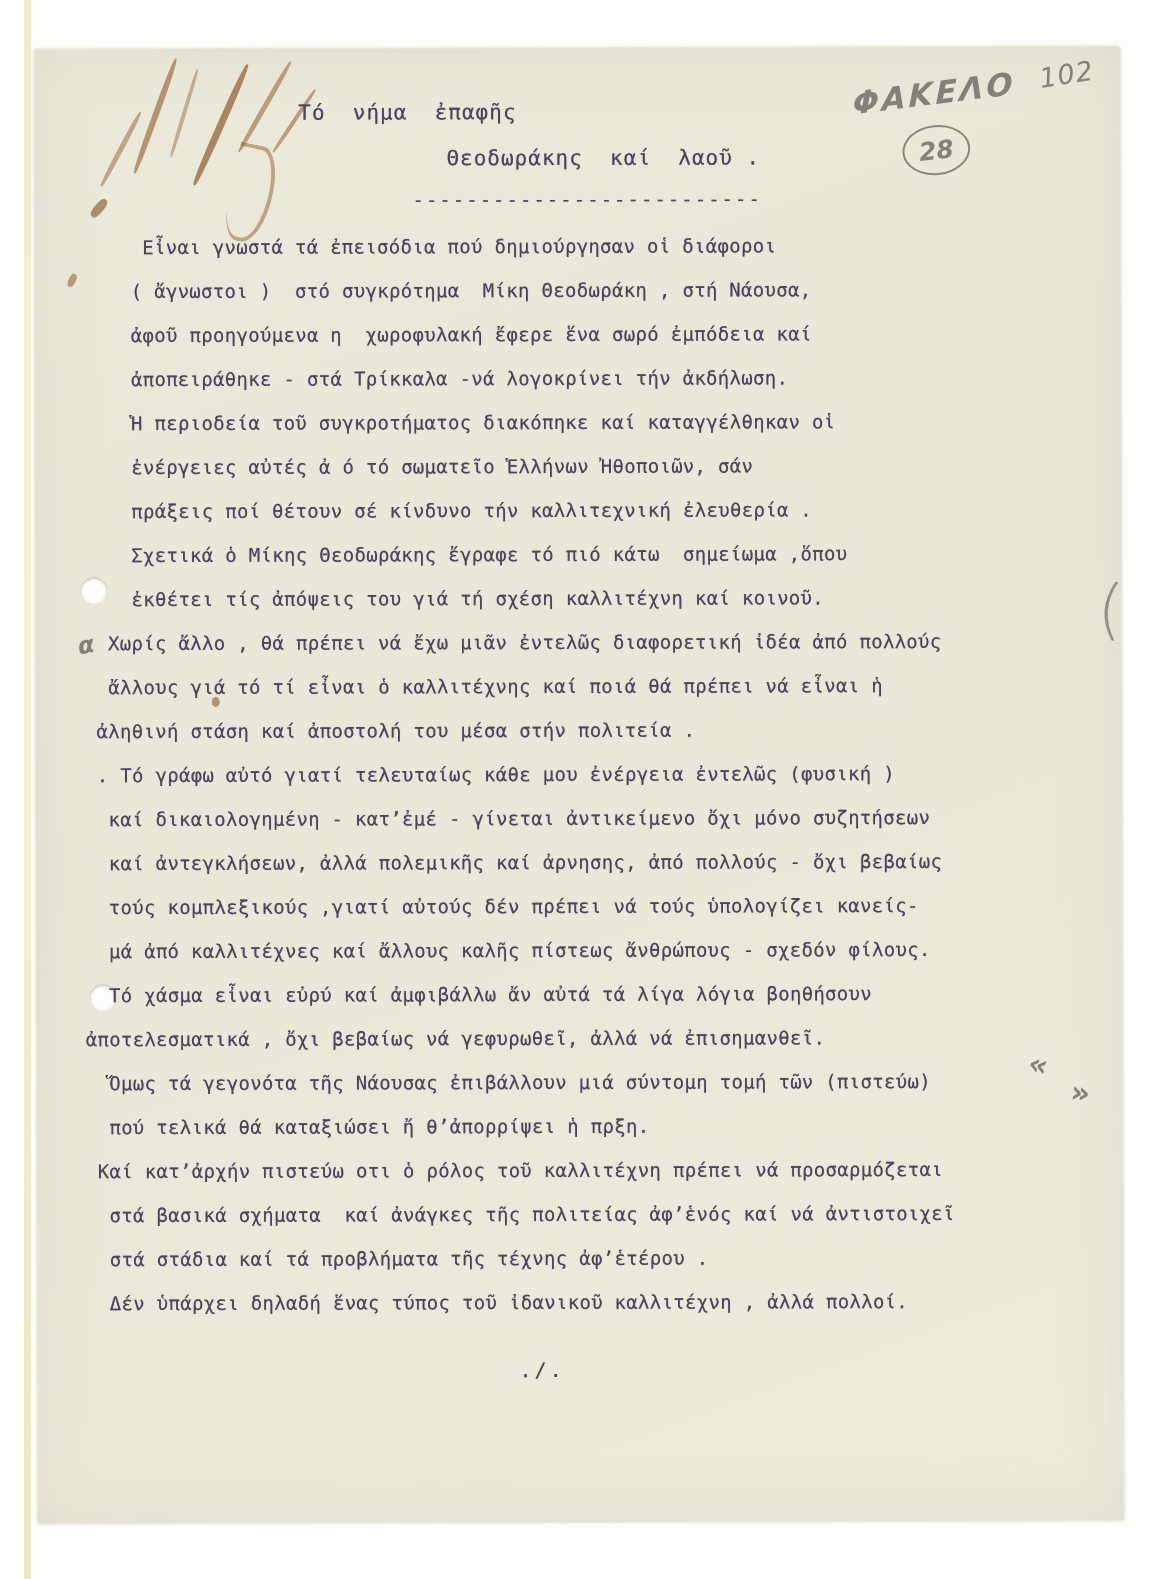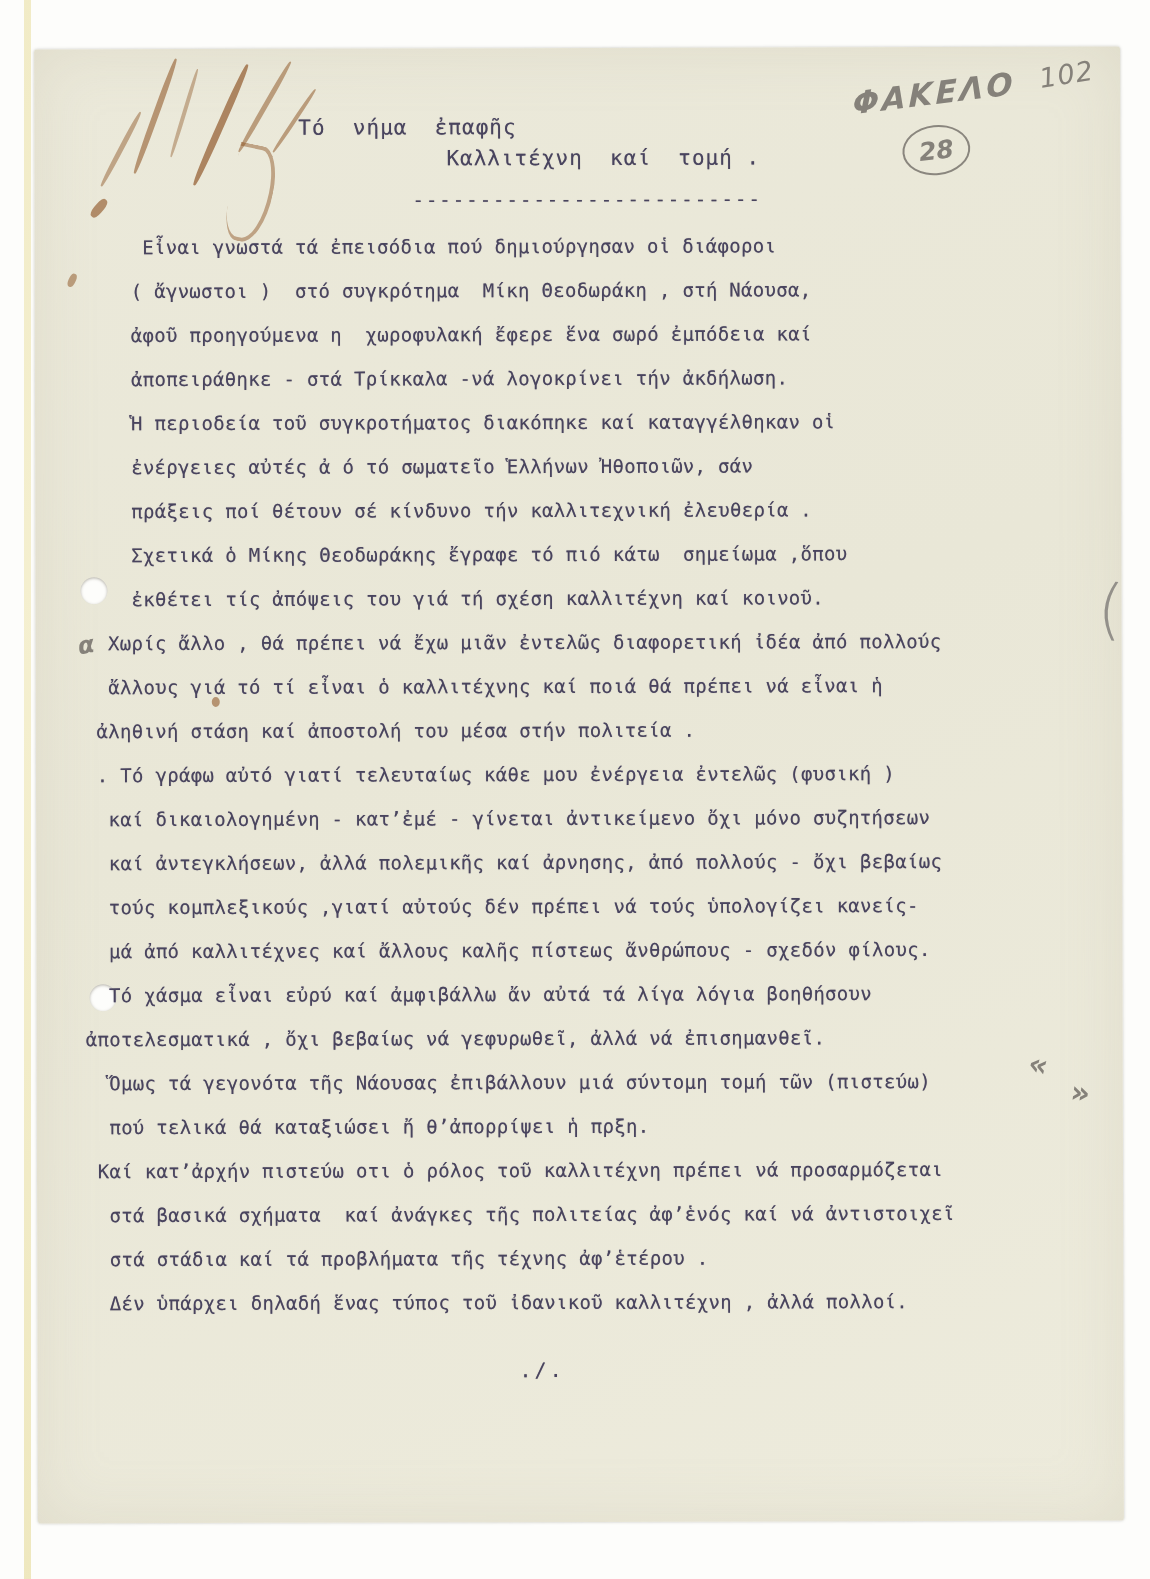--- a/index.html
+++ b/index.html
@@ -14,21 +14,21 @@
     opacity:.85;
   }
   .paper{
     position:absolute;left:36px;top:48px;width:1086px;height:1474px;
     background:linear-gradient(160deg,#ebe9da 0%,#e9e7d7 45%,#edebdc 100%);
     transform:rotate(-0.15deg);
     box-shadow:0 0 3px rgba(90,90,80,.35), inset 0 0 60px rgba(190,185,160,.25);
     border-radius:3px;
   }
   .typewriter{color:#49445e;text-shadow:0 0 .7px rgba(73,68,94,.55);}
-  .title1{position:absolute;left:264px;top:52px;font-size:21px;letter-spacing:1px;white-space:pre;margin-top:15px;}
+  .title1{position:absolute;left:264px;top:52px;font-size:21px;letter-spacing:1px;white-space:pre;}
   .title2{position:absolute;left:412px;top:98px;font-size:21px;letter-spacing:1px;white-space:pre;}
   .separator{position:absolute;left:378px;top:140px;font-size:19px;letter-spacing:2px;white-space:nowrap;}
   .body-text{position:absolute;left:49px;top:176px;width:1010px;}
   .tline{white-space:pre;font-size:19px;line-height:44px;height:44px;letter-spacing:.3px;}
   .continuation{position:absolute;left:482px;top:1310px;font-size:20px;letter-spacing:3px;}
 
   .pencil{color:#85817a;font-family:"DejaVu Sans",sans-serif;}
   .corner-number{position:absolute;left:1005px;top:12px;font-size:27px;font-style:italic;transform:rotate(-9deg);letter-spacing:1px;}
   .folder-word{position:absolute;left:818px;top:28px;font-size:31px;font-weight:bold;font-style:italic;
     transform:rotate(-7deg) skewX(-8deg);letter-spacing:3px;}
@@ -83,21 +83,21 @@
   <div class="pencil folder-word">ΦΑΚΕΛΟ</div>
   <div class="pencil folder-circle">
     <span>28</span>
   </div>
   <div class="pencil margin-letter">α</div>
   <div class="pencil insert-open">«</div>
   <div class="pencil insert-close">»</div>
   <div class="right-paren pencil">(</div>
 
   <div class="typewriter title1">Τό  νήμα  ἐπαφῆς</div>
-  <div class="typewriter title2">Καλλιτέχνη  καί  τομή .</div>
+  <div class="typewriter title2">Θεοδωράκης  καί  λαοῦ .</div>
   <div class="typewriter separator">--------------------------</div>
 
   <div class="typewriter body-text">
     <div class="tline">     Εἶναι γνωστά τά ἐπεισόδια πού δημιούργησαν οἱ διάφοροι</div>
     <div class="tline">    ( ἄγνωστοι )  στό συγκρότημα  Μίκη Θεοδωράκη , στή Νάουσα,</div>
     <div class="tline">    ἀφοῦ προηγούμενα η  χωροφυλακή ἔφερε ἕνα σωρό ἐμπόδεια καί</div>
     <div class="tline">    ἀποπειράθηκε - στά Τρίκκαλα -νά λογοκρίνει τήν ἀκδήλωση.</div>
     <div class="tline">    Ἡ περιοδεία τοῦ συγκροτήματος διακόπηκε καί καταγγέλθηκαν οἱ</div>
     <div class="tline">    ἐνέργειες αὐτές ἀ ό τό σωματεῖο Ἑλλήνων Ἠθοποιῶν, σάν</div>
     <div class="tline">    πράξεις ποί θέτουν σέ κίνδυνο τήν καλλιτεχνική ἐλευθερία .</div>

